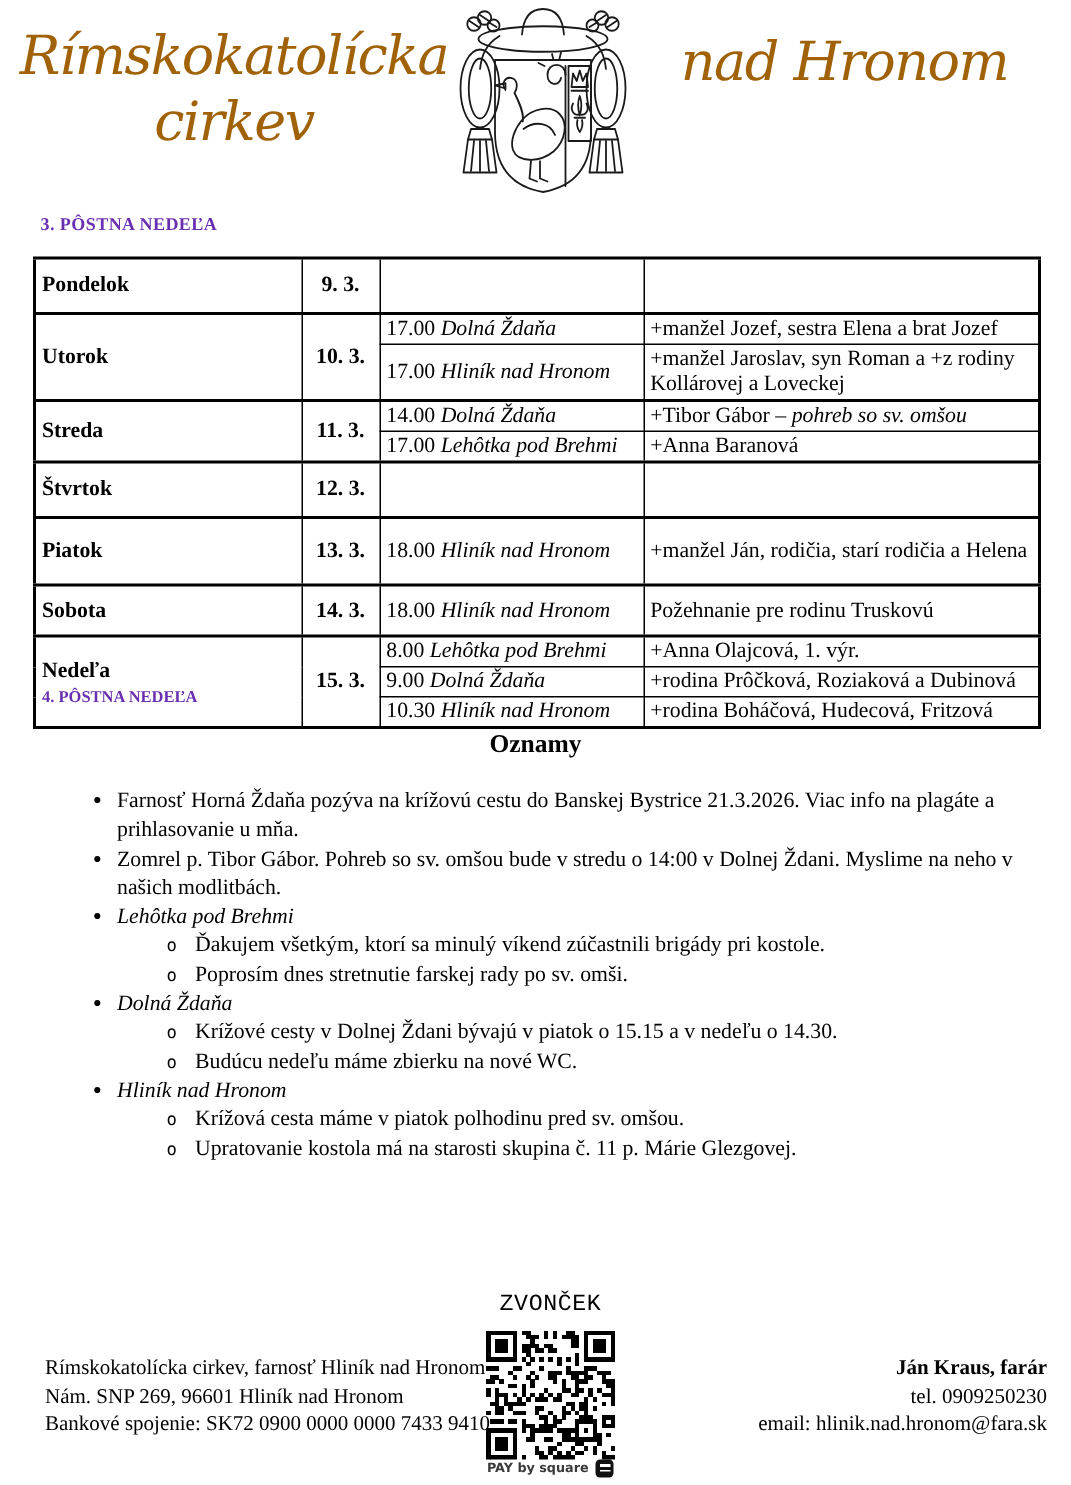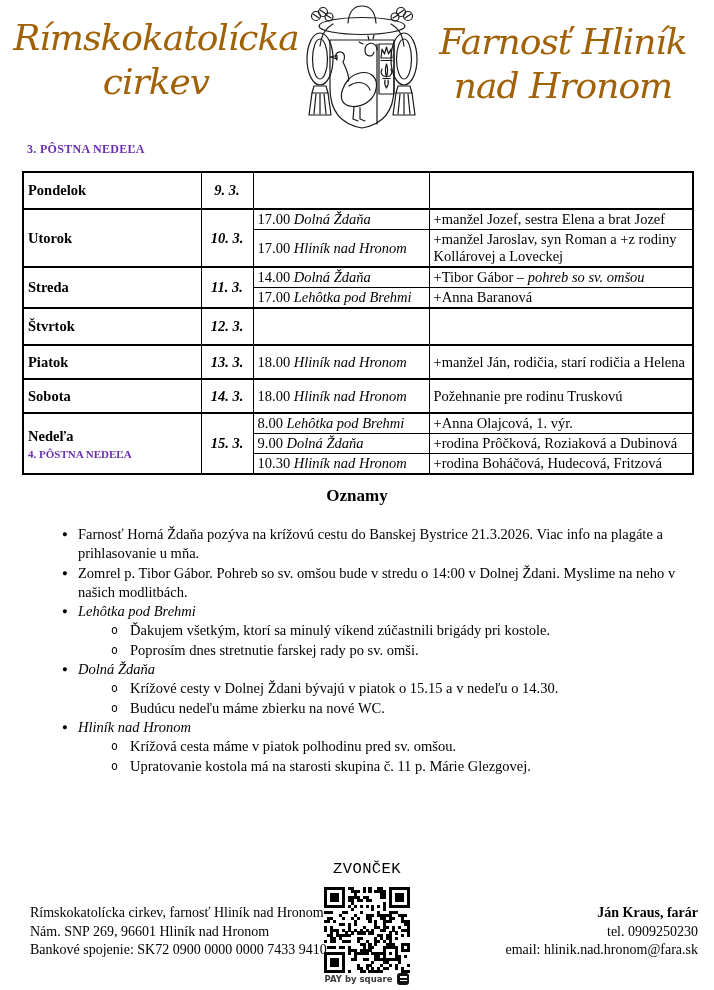--- a/index.html
+++ b/index.html
@@ -24,21 +24,21 @@
   }
   
   table.sched {
     position:absolute; left:22px; top:171px; width:670px;
     border-collapse:collapse; table-layout:fixed; border:2px solid #000;
   }
   table.sched td { border:1px solid #000; padding:1px 4px; font-size:14.5px; vertical-align:middle; }
   tr.gs td { border-top-width:2px; }
   td.day  { vertical-align:top; font-weight:bold; font-size:15px; padding-top:3px; }
   .day-sub { color:var(--accent); font-size:11px; font-weight:bold; margin-top:3px; }
-  td.date { font-weight:bold; font-style:italic; text-align:center; font-size:14.5px; }
+  td.date { font-weight:bold; text-align:center; font-size:14.5px; }
   td.slot { font-size:14.5px; }
   td.slot .place { font-style:italic; }
   td.intent { font-size:14px; }
   td.intent i { font-style:italic; }
   
   .ann { position:absolute; left:0; top:486px; width:714px; }
   .ann h2 { margin:0 0 19px 0; text-align:center; font-size:17px; font-weight:bold; }
   .ann ul { list-style:none; margin:0 36px 0 61px; padding:0; font-size:14.5px; line-height:19.3px; }
   .ann li.l1 { padding-left:17px; position:relative; }
   .ann ul.sub { list-style:none; margin:0 0 0 31px; padding:0; }
@@ -117,21 +117,20 @@
 
       <path d="M31,55 L38,53.5 L38,57 Z"></path>
       <path d="M38,58 C35,54 37.5,49 42,50 C46,51 46.5,56 44,60 C48,68 50.5,74 49.5,79"></path>
       <path d="M49,78 C56,70 68,68 74,74 C80,80 78,92 70,99 C60,107 46,106 43,98 C41,92 44,84 49,78 Z"></path>
       <path d="M50,84 C58,78 68,80 71,88"></path>
       <path d="M55,105 L54,117 M61,105.5 L61,117 M54,117 L59,119 M61,117 L66,119"></path>
     </svg>
   </div>
 
   <div class="script-name script-right">
-    <div>Farnosť Hliník</div>
     <div>nad Hronom</div>
   </div>
 
   <h1 class="page-title">3. PÔSTNA NEDEĽA</h1>
 
   <table class="sched">
     <colgroup>
         <col style="width:178px">
         <col style="width:52px">
         <col style="width:176px">
@@ -171,21 +170,21 @@
           <td class="intent">+Anna Baranová</td>
         </tr>
         <tr class="gs" style="height: 37px;">
           <td class="day" rowspan="1">
             <div>Štvrtok</div>
           </td>
           <td class="date" rowspan="1">12. 3.</td>
           <td class="slot"></td>
           <td class="intent"></td>
         </tr>
-        <tr class="gs" style="height: 34px;">
+        <tr class="gs" style="height: 45px;">
           <td class="day" rowspan="1">
             <div>Piatok</div>
           </td>
           <td class="date" rowspan="1">13. 3.</td>
           <td class="slot">18.00&nbsp;<i class="place">Hliník nad Hronom</i></td>
           <td class="intent">+manžel Ján, rodičia, starí rodičia a Helena</td>
         </tr>
         <tr class="gs" style="height: 34px;">
           <td class="day" rowspan="1">
             <div>Sobota</div>

